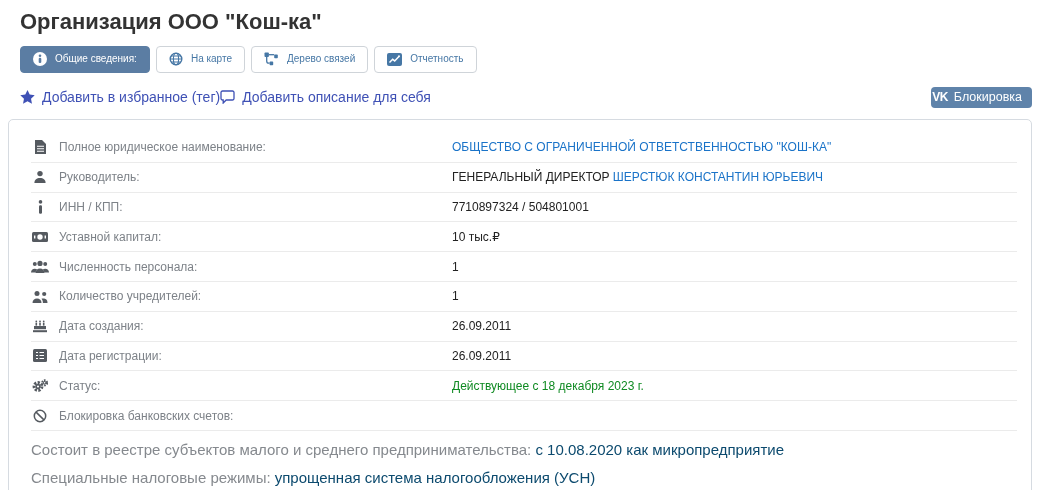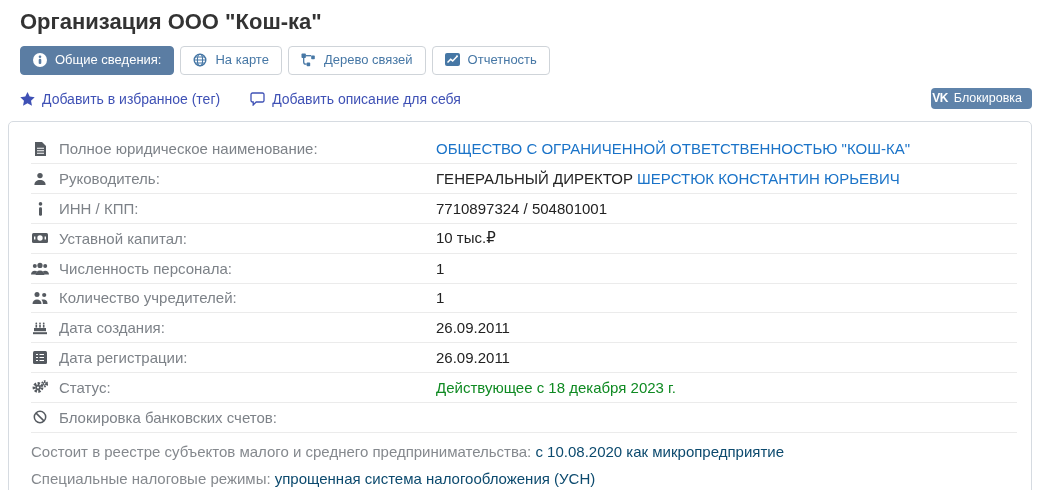--- a/index.html
+++ b/index.html
@@ -12,43 +12,43 @@
   html,body{margin:0;padding:0;}
   body{
     width:1040px;height:490px;overflow:hidden;background:#fff;
     font-family:"Liberation Sans","DejaVu Sans",sans-serif;color:var(--value-black);
   }
   .page-title{font-size:22px;font-weight:700;color:#333;margin:9px 0 11px 20px;}
   .tabs{display:flex;gap:6px;margin:0 0 11px 20px;}
   .tab{
     display:inline-flex;align-items:center;gap:8px;padding:5px 12px 6px;
     border:1px solid var(--btn-border);border-radius:4px;background:#fff;
-    color:var(--tab-text);font-size:13px;cursor:pointer;line-height:1.2;
+    color:var(--tab-text);font-size:10px;cursor:pointer;line-height:1.2;
   }
   .tab.active{background:var(--tab-active-bg);border-color:var(--tab-active-bg);color:#fff;}
   .tab .ticn{display:inline-flex;}
   .icircle-inner{fill:var(--tab-active-bg);}
   .meta-row{display:flex;align-items:center;margin:0 8px 0 20px;height:26px;}
   .meta-link{
     color:var(--fav);font-size:14px;display:inline-flex;gap:7px;align-items:center;
-    margin-right:30px;text-decoration:none;cursor:pointer;
+    text-decoration:none;cursor:pointer;
   }
   .vk-btn{
     margin-left:auto;background:var(--vk);color:#fff;font-size:12.5px;
     padding:3px 10px 4px 1px;border-radius:4px;display:inline-flex;align-items:center;gap:6px;
     border:none;cursor:pointer;font-family:inherit;
   }
   .vk-logo{font-weight:700;font-size:12px;letter-spacing:-0.5px;}
   .panel{
     margin:9px 8px 0;border:1px solid var(--panel-border);border-radius:5px;
     padding:13px 0 0;height:400px;
   }
   .trow{
     display:flex;align-items:center;height:29.8px;margin:0 14px 0 22px;
-    border-bottom:1px solid var(--row-border);font-size:15px;
+    border-bottom:1px solid var(--row-border);font-size:12px;gap:16px;
   }
   .tlabel{
     width:405px;flex-shrink:0;color:var(--label-gray);
     display:flex;align-items:center;gap:10px;
   }
   .ricn{width:18px;display:inline-flex;justify-content:center;color:var(--icon-gray);flex-shrink:0;}
   .tvalue{color:var(--value-black);white-space:nowrap;}
   .tvalue a{color:var(--link);text-decoration:none;cursor:pointer;}
   .tvalue.green, .tvalue.green span{color:var(--status-green);}
   .summary{margin:10px 14px 0 22px;font-size:15px;}

